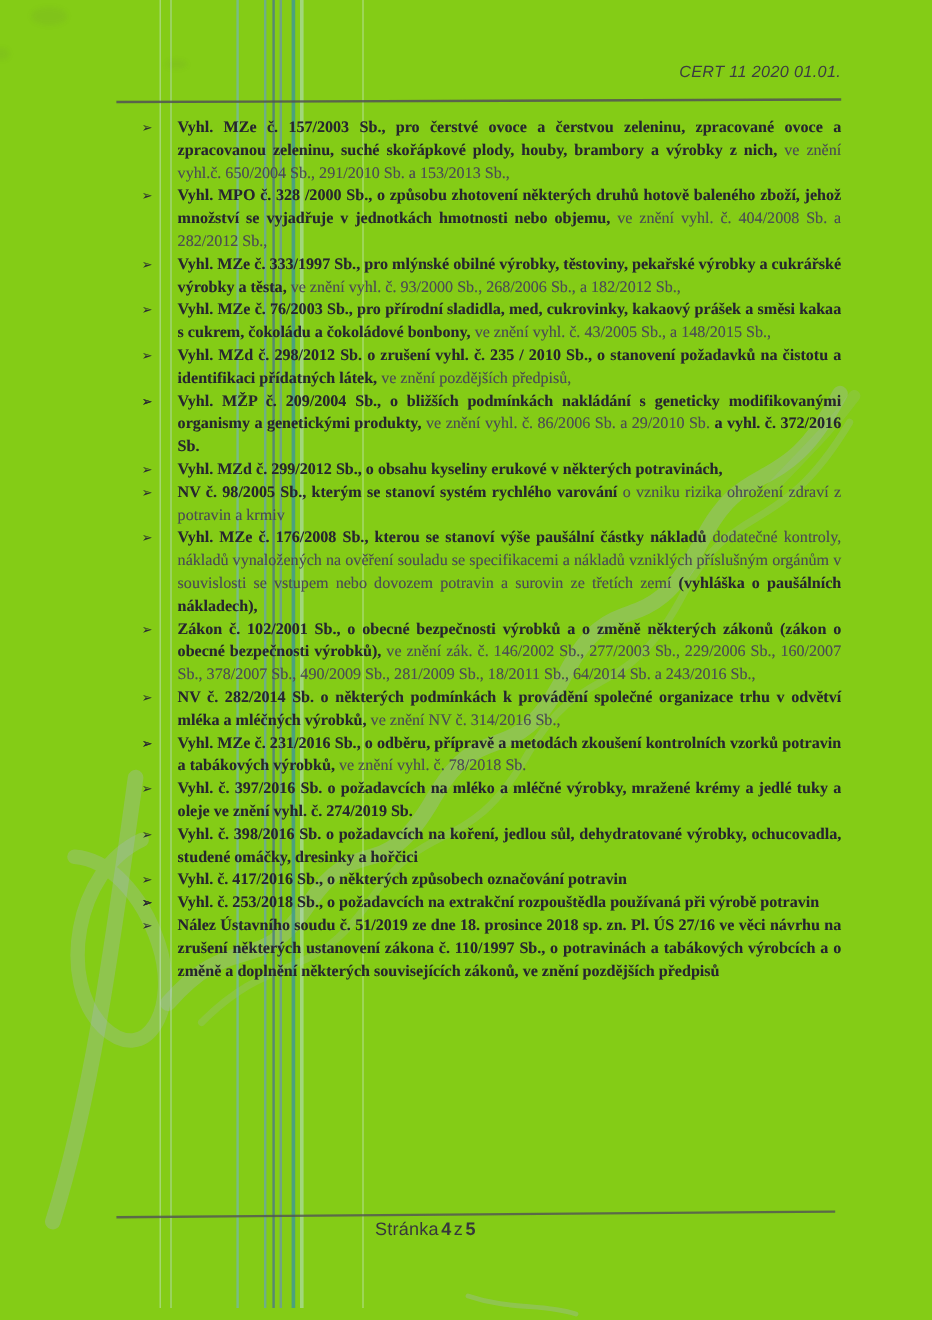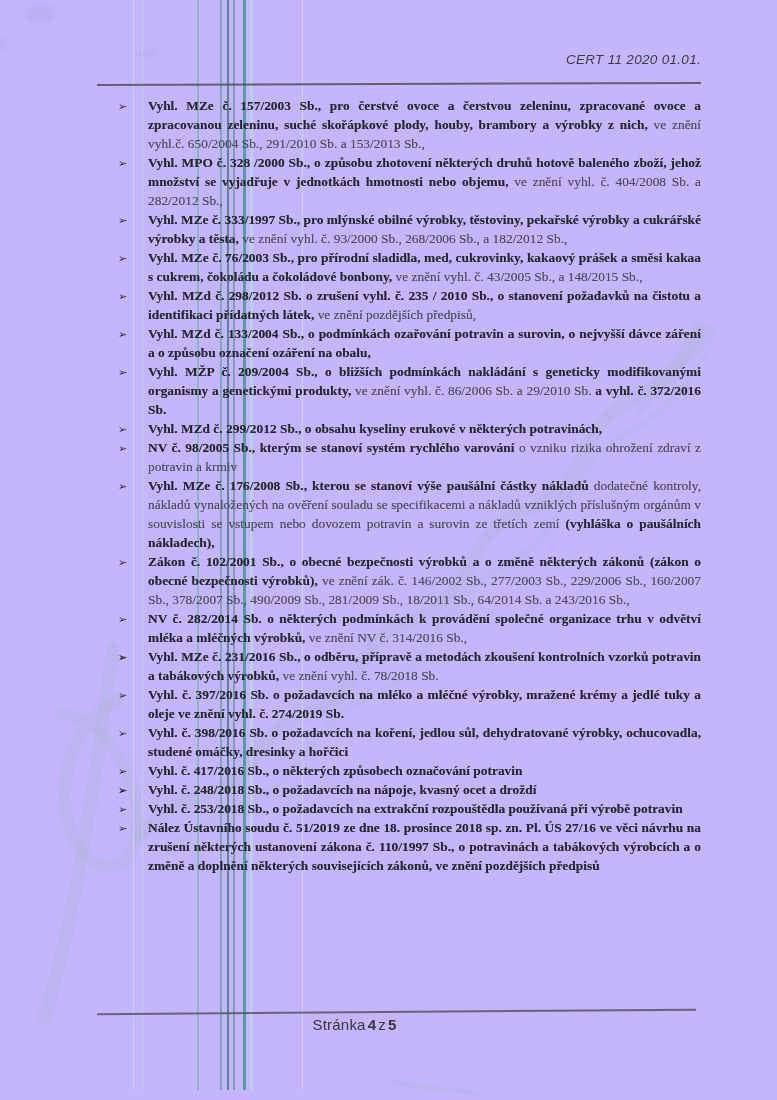--- a/index.html
+++ b/index.html
@@ -1,21 +1,21 @@
 <!DOCTYPE html>
 <html><head>
 <meta charset="utf-8">
 <style>
   html,body{margin:0;padding:0;}
   body{
     width:777px;height:1100px;position:relative;overflow:hidden;
     background:#ffffff;
     font-family:"Liberation Serif",serif;
   }
-  .page{position:absolute;inset:0;background:#c4b5fd;}
+  .page{position:absolute;inset:0;background:#84cc16;}
 
   
   .smudge{position:absolute;border-radius:50%;background:rgba(80,80,85,.07);filter:blur(2px);}
   .smudge.a{left:26px;top:6px;width:30px;height:15px;}
   .smudge.b{left:138px;top:50px;width:18px;height:7px;}
   .smudge.c{left:-6px;top:40px;width:14px;height:10px;}
 
   
   .scan-line{position:absolute;top:0;height:1090px;}
 
@@ -90,34 +90,34 @@
 
   <div class="doc-code">CERT 11 2020 01.01.</div>
   <div class="rule header"></div>
 
   <div class="list">
       <div class="item"><span class="bullet">➢</span><span><b>Vyhl. MZe č. 157/2003 Sb., pro čerstvé ovoce a čerstvou zeleninu, zpracované ovoce a zpracovanou zeleninu, suché skořápkové plody, houby, brambory a výrobky z nich,</b><span> ve znění vyhl.č. 650/2004 Sb., 291/2010 Sb. a 153/2013 Sb.,</span></span></div>
       <div class="item"><span class="bullet">➢</span><span><b>Vyhl. MPO č. 328 /2000 Sb., o způsobu zhotovení některých druhů hotově baleného zboží, jehož množství se vyjadřuje v jednotkách hmotnosti nebo objemu,</b><span> ve znění vyhl. č. 404/2008 Sb. a 282/2012 Sb.,</span></span></div>
       <div class="item"><span class="bullet">➢</span><span><b>Vyhl. MZe č. 333/1997 Sb., pro mlýnské obilné výrobky, těstoviny, pekařské výrobky a cukrářské výrobky a těsta,</b><span> ve znění vyhl. č. 93/2000 Sb., 268/2006 Sb., a 182/2012 Sb.,</span></span></div>
       <div class="item"><span class="bullet">➢</span><span><b>Vyhl. MZe č. 76/2003 Sb., pro přírodní sladidla, med, cukrovinky, kakaový prášek a směsi kakaa s cukrem, čokoládu a čokoládové bonbony,</b><span> ve znění vyhl. č. 43/2005 Sb., a 148/2015 Sb.,</span></span></div>
       <div class="item"><span class="bullet">➢</span><span><b>Vyhl. MZd č. 298/2012 Sb. o zrušení vyhl. č. 235 / 2010 Sb., o stanovení požadavků na čistotu a identifikaci přídatných látek,</b><span> ve znění pozdějších předpisů,</span></span></div>
-      <div class="item"><span class="bullet">➢</span><span><b>Vyhl. MZd č. 133/2004 Sb., o podmínkách ozařování potravin a surovin, o nejvyšší dávce záření a o způsobu označení ozáření na obalu,</b></span></div>
+      <div class="item"><span class="bullet">➢</span></div>
       <div class="item"><span class="bullet">➢</span><span><b>Vyhl. MŽP č. 209/2004 Sb., o bližších podmínkách nakládání s geneticky modifikovanými organismy a genetickými produkty,</b><span> ve znění vyhl. č. 86/2006 Sb. a 29/2010 Sb. </span><b>a vyhl. č. 372/2016 Sb.</b></span></div>
       <div class="item"><span class="bullet">➢</span><span><b>Vyhl. MZd č. 299/2012 Sb., o obsahu kyseliny erukové v některých potravinách,</b></span></div>
       <div class="item"><span class="bullet">➢</span><span><b>NV č. 98/2005 Sb., kterým se stanoví systém rychlého varování</b><span> o vzniku rizika ohrožení zdraví z potravin a krmiv</span></span></div>
       <div class="item"><span class="bullet">➢</span><span><b>Vyhl. MZe č. 176/2008 Sb., kterou se stanoví výše paušální částky nákladů</b><span> dodatečné kontroly, nákladů vynaložených na ověření souladu se specifikacemi a nákladů vzniklých příslušným orgánům v souvislosti se vstupem nebo dovozem potravin a surovin ze třetích zemí </span><b>(vyhláška o paušálních nákladech),</b></span></div>
       <div class="item"><span class="bullet">➢</span><span><b>Zákon č. 102/2001 Sb., o obecné bezpečnosti výrobků a o změně některých zákonů (zákon o obecné bezpečnosti výrobků),</b><span> ve znění zák. č. 146/2002 Sb., 277/2003 Sb., 229/2006 Sb., 160/2007 Sb., 378/2007 Sb., 490/2009 Sb., 281/2009 Sb., 18/2011 Sb., 64/2014 Sb. a 243/2016 Sb.,</span></span></div>
       <div class="item"><span class="bullet">➢</span><span><b>NV č. 282/2014 Sb. o některých podmínkách k provádění společné organizace trhu v odvětví mléka a mléčných výrobků,</b><span> ve znění NV č. 314/2016 Sb.,</span></span></div>
       <div class="item"><span class="bullet">➢</span></div>
       <div class="item"><span class="bullet">➢</span><span><b>Vyhl. MZe č. 231/2016 Sb., o odběru, přípravě a metodách zkoušení kontrolních vzorků potravin a tabákových výrobků,</b><span> ve znění vyhl. č. 78/2018 Sb.</span></span></div>
       <div class="item"><span class="bullet">➢</span><span><b>Vyhl. č. 397/2016 Sb. o požadavcích na mléko a mléčné výrobky, mražené krémy a jedlé tuky a oleje ve znění vyhl. č. 274/2019 Sb.</b></span></div>
       <div class="item"><span class="bullet">➢</span><span><b>Vyhl. č. 398/2016 Sb. o požadavcích na koření, jedlou sůl, dehydratované výrobky, ochucovadla, studené omáčky, dresinky a hořčici</b></span></div>
       <div class="item"><span class="bullet">➢</span><span><b>Vyhl. č. 417/2016 Sb., o některých způsobech označování potravin</b></span></div>
       <div class="item"><span class="bullet">➢</span></div>
-      <div class="item"><span class="bullet">➢</span><span><b>Vyhl. č. 248/2018 Sb., o požadavcích na nápoje, kvasný ocet a droždí</b></span></div>
+      <div class="item"><span class="bullet">➢</span></div>
       <div class="item"><span class="bullet">➢</span><span><b>Vyhl. č. 253/2018 Sb., o požadavcích na extrakční rozpouštědla používaná při výrobě potravin</b></span></div>
       <div class="item"><span class="bullet">➢</span><span><b>Nález Ústavního soudu č. 51/2019 ze dne 18. prosince 2018 sp. zn. Pl. ÚS 27/16 ve věci návrhu na zrušení některých ustanovení zákona č. 110/1997 Sb., o potravinách a tabákových výrobcích a o změně a doplnění některých souvisejících zákonů, ve znění pozdějších předpisů</b></span></div>
     </div>
 
   <div class="rule footer"></div>
   <div class="footer-text">
     <span>Stránka</span><span class="num">4</span><span>z</span><span class="num">5</span>
   </div>
 
 </div>

